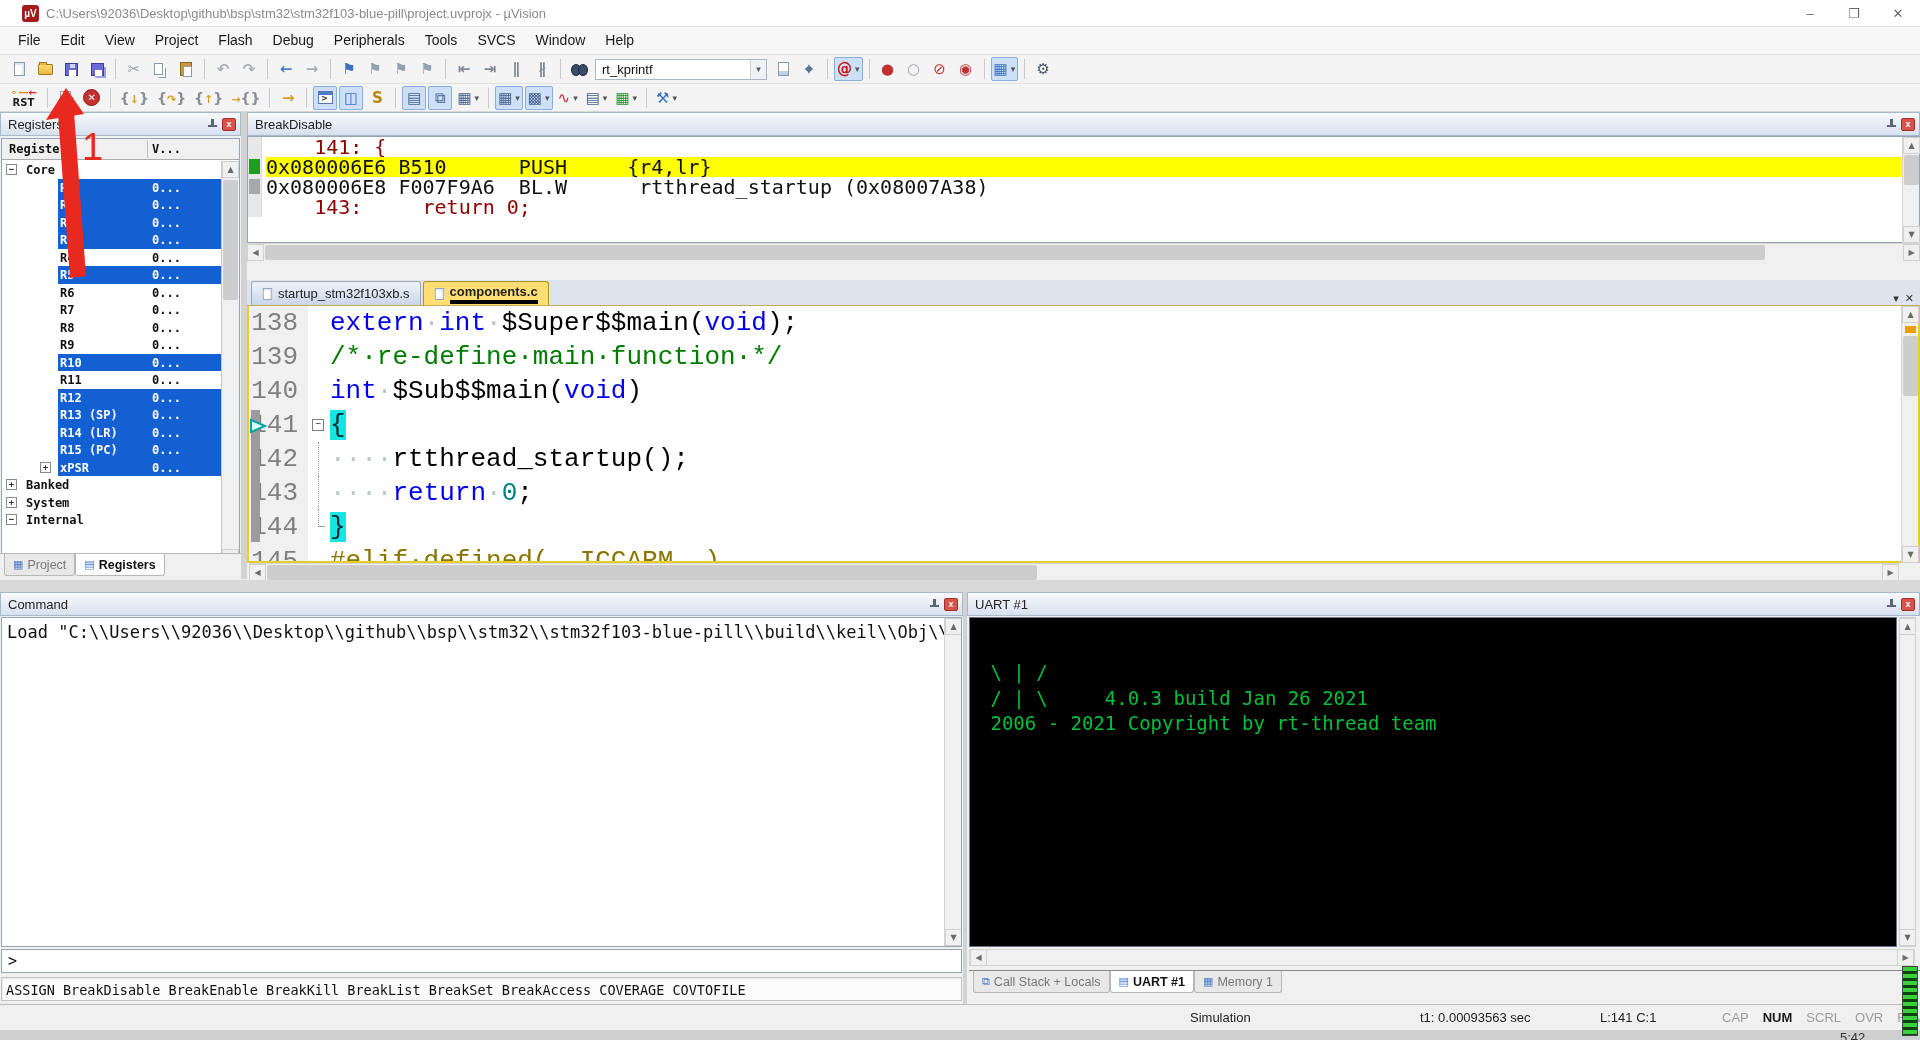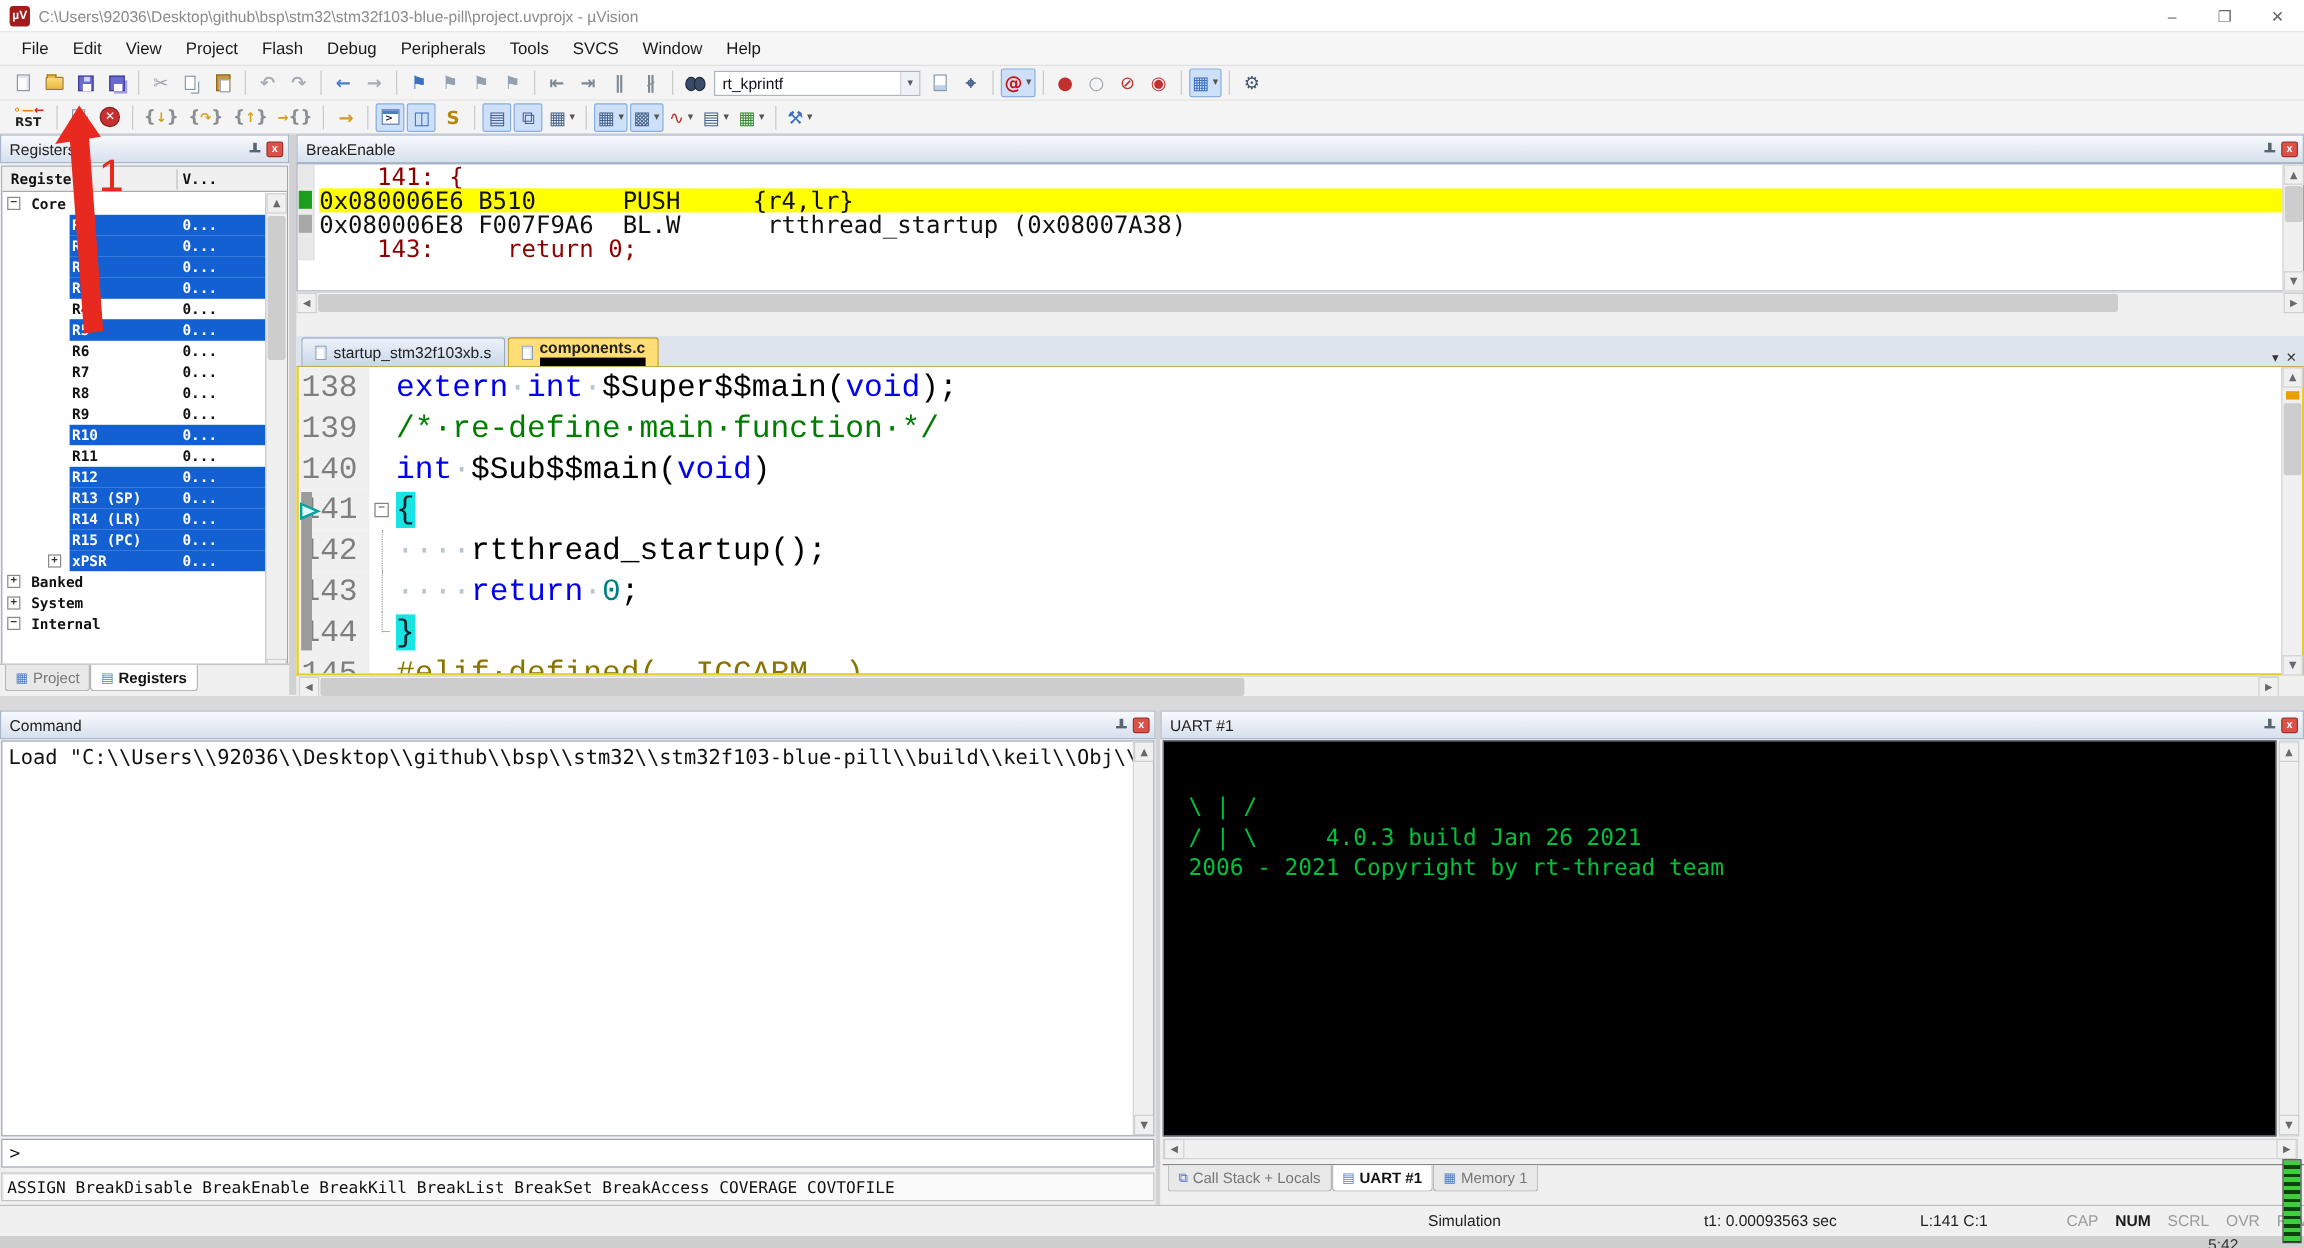--- a/index.html
+++ b/index.html
@@ -1,21 +1,21 @@
 <!DOCTYPE html>
 <html><head>
 <meta charset="utf-8">
 <style>
 *{margin:0;padding:0;box-sizing:border-box}
 html,body{width:1920px;height:1040px;overflow:hidden;font-family:"Liberation Sans",sans-serif;background:#f0f0f0}
 #root{position:relative;width:1920px;height:1040px;background:#f0f0f0;font-size:13px}
 
 
 #titlebar{position:absolute;left:0;top:0;width:1920px;height:27px;background:#ffffff;border-bottom:1px solid #e3e3e3;display:flex;align-items:center}
-#app-icon{width:17px;height:17px;margin:0 7px 0 8px;background:#a21c1c;border-radius:3px;color:#fff;font-size:10px;font-weight:bold;display:flex;align-items:center;justify-content:center}
+#app-icon{width:17px;height:17px;margin:0 7px 0 22px;background:#a21c1c;border-radius:3px;color:#fff;font-size:10px;font-weight:bold;display:flex;align-items:center;justify-content:center}
 #title-text{color:#8a8a8a;font-size:13px}
 #win-controls{margin-left:auto;display:flex}
 .win-btn{width:44px;height:26px;display:flex;align-items:center;justify-content:center;color:#666;font-size:13px}
 
 #menubar{position:absolute;left:0;top:27px;width:1920px;height:28px;background:#f6f6f6;border-bottom:1px solid #e0e0e0;display:flex;align-items:center;padding-left:8px}
 .menu-item{padding:0 10px;font-size:14px;color:#1a1a1a;line-height:27px}
 
 #tb1{position:absolute;left:0;top:55px;width:1920px;height:29px;background:#f4f4f4;border-bottom:1px solid #e2e2e2;display:flex;align-items:center;padding-left:6px}
 #tb2{position:absolute;left:0;top:84px;width:1920px;height:28px;background:#f4f4f4;border-bottom:1px solid #d8d8d8;display:flex;align-items:center;padding-left:6px}
 .tb-btn{min-width:24px;height:24px;display:flex;align-items:center;justify-content:center;margin:0 1px;border:1px solid transparent;border-radius:2px;font-size:15px;font-family:"DejaVu Sans",sans-serif;position:relative;padding:0 2px}
@@ -96,21 +96,21 @@
 .dis-gutter.block:after{content:"";position:absolute;left:1px;top:2px;width:11px;height:15px;background:#a8a8a8}
 .dis-gutter.current:after{content:"";position:absolute;left:1px;top:2px;width:11px;height:15px;background:#1e9e1e}
 .dis-text{position:absolute;left:18px;top:0;right:0}
 .dis-row.cur .dis-text{background:#ffff00}
 .dis-row .src{color:#8e0000}
 .dis-row .asm{color:#111}
 
 #editor-tabbar{position:absolute;left:247px;top:280px;width:1673px;height:26px;background:#dde4ee;border-bottom:1px solid #c3ad52;display:flex;align-items:flex-end;padding-left:4px}
 .ed-tab{height:24px;display:flex;align-items:center;gap:5px;padding:0 10px;font-size:13px;border:1px solid #9aa7b8;border-bottom:none;border-radius:3px 3px 0 0;background:linear-gradient(#eef3fa,#c9d6e9);color:#222;margin-right:2px}
 .ed-tab.active{background:#ffdf74;font-weight:bold;border-color:#b09122}
-.ed-tab.active .tab-label{border-bottom:7px solid #000000;padding-bottom:1px}
+.ed-tab.active .tab-label{border-bottom:4px solid #000000;padding-bottom:1px}
 .ed-tab .sh-page{transform:scale(.85)}
 #ed-tab-tools{margin-left:auto;display:flex;gap:6px;padding-right:6px;align-items:center}
 #ed-tab-tools span{font-size:11px;color:#333;font-family:"DejaVu Sans",sans-serif}
 #editor-content{position:absolute;left:247px;top:306px;width:1673px;height:257px;background:#fff;border:2px solid #e3cf2b;border-top:none;overflow:hidden}
 .code-row{position:relative;height:34px;display:flex;font-family:Liberation Mono, monospace;font-size:26px;line-height:34px;white-space:pre}
 .code-ln{width:59px;background:#f0f0f0;color:#7f7f7f;text-align:right;padding-right:10px;flex:none}
 .code-fold{width:22px;flex:none;position:relative;background:#fff}
 .code-text{flex:1}
 .code-text .kw{color:#0000ee}
 .code-text .cm{color:#007d00}
@@ -529,21 +529,21 @@
         <div class="dock-tab active">
           <span class="dt-icon">▤</span>
           <span>Registers</span>
         </div>
       </div>
   </div>
   <div class="splitter-v" style="left:241px;top:112px;width:6px;height:467px"></div>
 
   <div id="disasm-panel">
     <div class="panel-header" style="left:0;top:0;width:1673px">
-      <span class="panel-title">BreakEnable</span>
+      <span class="panel-title">BreakDisable</span>
       <span class="panel-tools">
         <span class="pin-icon"></span>
         <span class="close-box">x</span>
       </span>
     </div>
     <div id="disasm-content">
         <div class="dis-row"><span class="dis-gutter"></span><span class="dis-text"><span class="src">    141: {</span></span></div>
         <div class="dis-row cur"><span class="dis-gutter current"></span><span class="dis-text"><span class="asm">0x080006E6 B510      PUSH     {r4,lr}</span></span></div>
         <div class="dis-row"><span class="dis-gutter block"></span><span class="dis-text"><span class="asm">0x080006E8 F007F9A6  BL.W      rtthread_startup (0x08007A38)</span></span></div>
         <div class="dis-row"><span class="dis-gutter"></span><span class="dis-text"><span class="src">    143:     return 0;</span></span></div>

